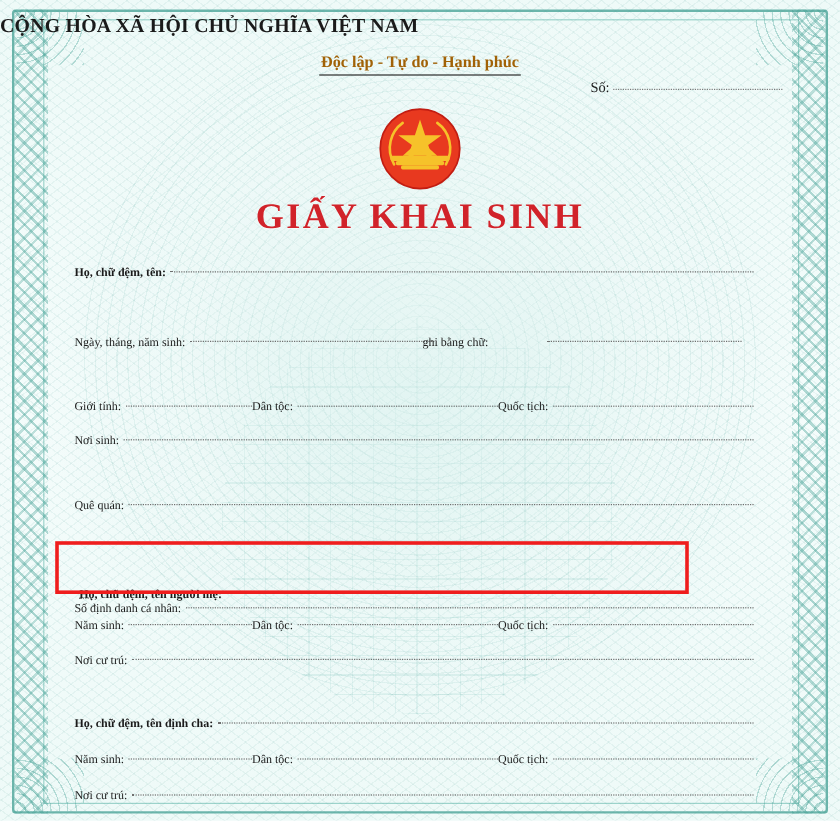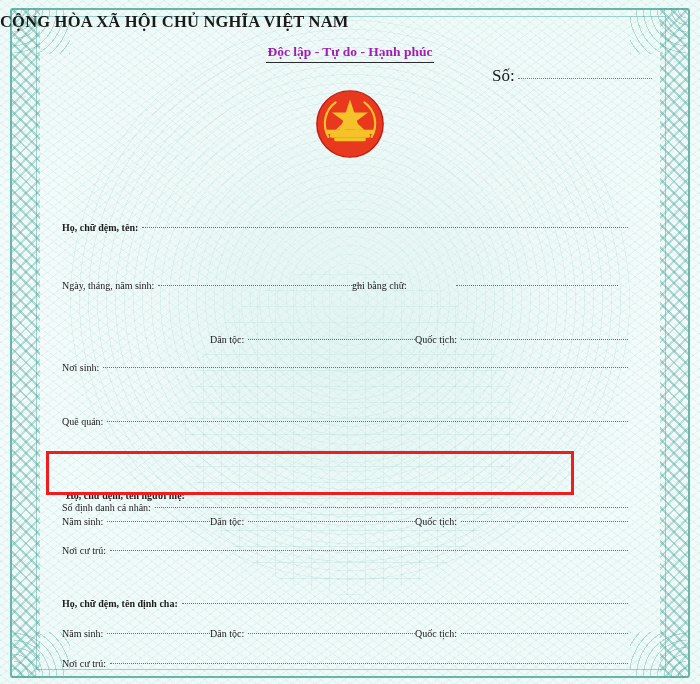--- a/index.html
+++ b/index.html
@@ -124,38 +124,38 @@
     color: #1a1a1a;
   }
   .motto {
     position: absolute;
     top: 44px;
     left: 0;
     right: 0;
     text-align: center;
     font-size: 13.5px;
     font-weight: bold;
-    color: #a21caf;
+    color: #a16207;
   }
   .motto-underline {
     position: absolute;
     top: 62px;
     left: 50%;
     transform: translateX(-50%);
     width: 168px;
     height: 1px;
     background: #2b2b2b;
   }
 
   .so-row {
     position: absolute;
     top: 66px;
     right: 48px;
     width: 160px;
-    font-size: 17px;
+    font-size: 12px;
     color: #1a1a1a;
     display: flex;
     align-items: baseline;
   }
   .so-row .lbl { white-space: nowrap; }
   .so-row .dots {
     flex: 1;
     margin-left: 3px;
     border-bottom: 1px dotted #7a7a7a;
     transform: translateY(-2px);
@@ -259,35 +259,40 @@
 
         <g stroke="#f6c22a" stroke-width="3" fill="none" stroke-linecap="round">
           <path d="M20 68 C10 50 16 30 30 20"></path>
           <path d="M80 68 C90 50 84 30 70 20"></path>
         </g>
 
         <polygon fill="#f6c22a" points="50,16 55.9,34.2 75,34.2 59.5,45.5 65.4,63.7 50,52.4 34.6,63.7 40.5,45.5 25,34.2 44.1,34.2"></polygon>
       </svg>
     </div>
 
+    <div class="title">GIẤY KHAI SINH</div>
 
     <div class="field" style="left:62px; top:222px; width:566px;">
       <span class="lbl b">Họ, chữ đệm, tên:</span>
       <span class="dots"></span>
     </div>
 
     <div class="field" style="left:62px; top:280px; width:300px;">
       <span class="lbl">Ngày, tháng, năm sinh:</span>
       <span class="dots"></span>
     </div>
     <div class="field" style="left:352px; top:280px; width:266px;gap:45px;">
       <span class="lbl">ghi bằng chữ:</span>
       <span class="dots"></span>
     </div>
 
+    <div class="field" style="left:62px; top:334px; width:148px;">
+      <span class="lbl">Giới tính:</span>
+      <span class="dots"></span>
+    </div>
     <div class="field" style="left:210px; top:334px; width:205px;">
       <span class="lbl">Dân tộc:</span>
       <span class="dots"></span>
     </div>
     <div class="field" style="left:415px; top:334px; width:213px;">
       <span class="lbl">Quốc tịch:</span>
       <span class="dots"></span>
     </div>
 
     <div class="field" style="left:62px; top:362px; width:566px;">

